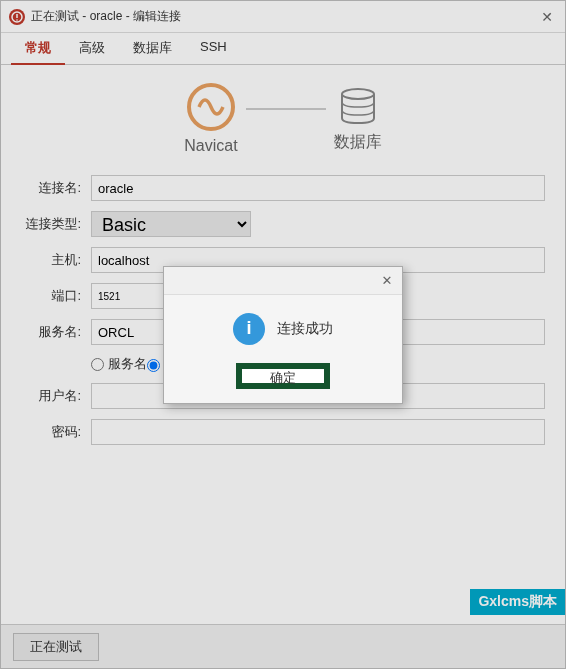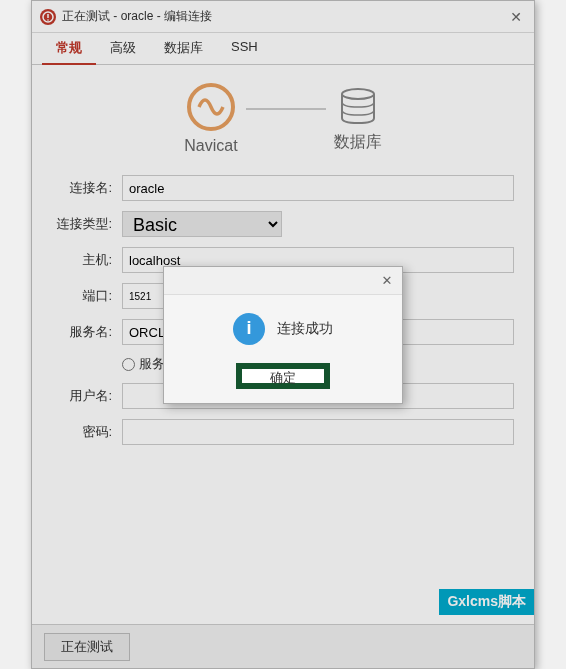--- a/index.html
+++ b/index.html
@@ -8,21 +8,21 @@
       font-size: 13px;
       background: #f0f0f0;
       display: flex;
       align-items: center;
       justify-content: center;
       width: 566px;
       height: 669px;
       overflow: hidden;
     }
     .window {
-      width: 504px;
+      width: 566px;
       height: 669px;
       background: #a3a3a3;
       border: 1px solid #aaa;
       display: flex;
       flex-direction: column;
       position: relative;
       box-shadow: 2px 2px 8px rgba(0,0,0,0.3);
     }
     .title-bar {
       background: #fff;
@@ -162,21 +162,21 @@
       height: 26px;
       border: 1px solid #ccc;
       padding: 2px 6px;
       font-size: 10px;
       background: #fff;
       outline: none;
     }
 
     .radio-row {
       display: flex;
-      align-items: flex-start;
+      align-items: flex-end;
       gap: 0;
       margin-left: 0;
     }
     .radio-item {
       display: flex;
       align-items: center;
       gap: 4px;
       font-size: 13px;
       color: #333;
     }

